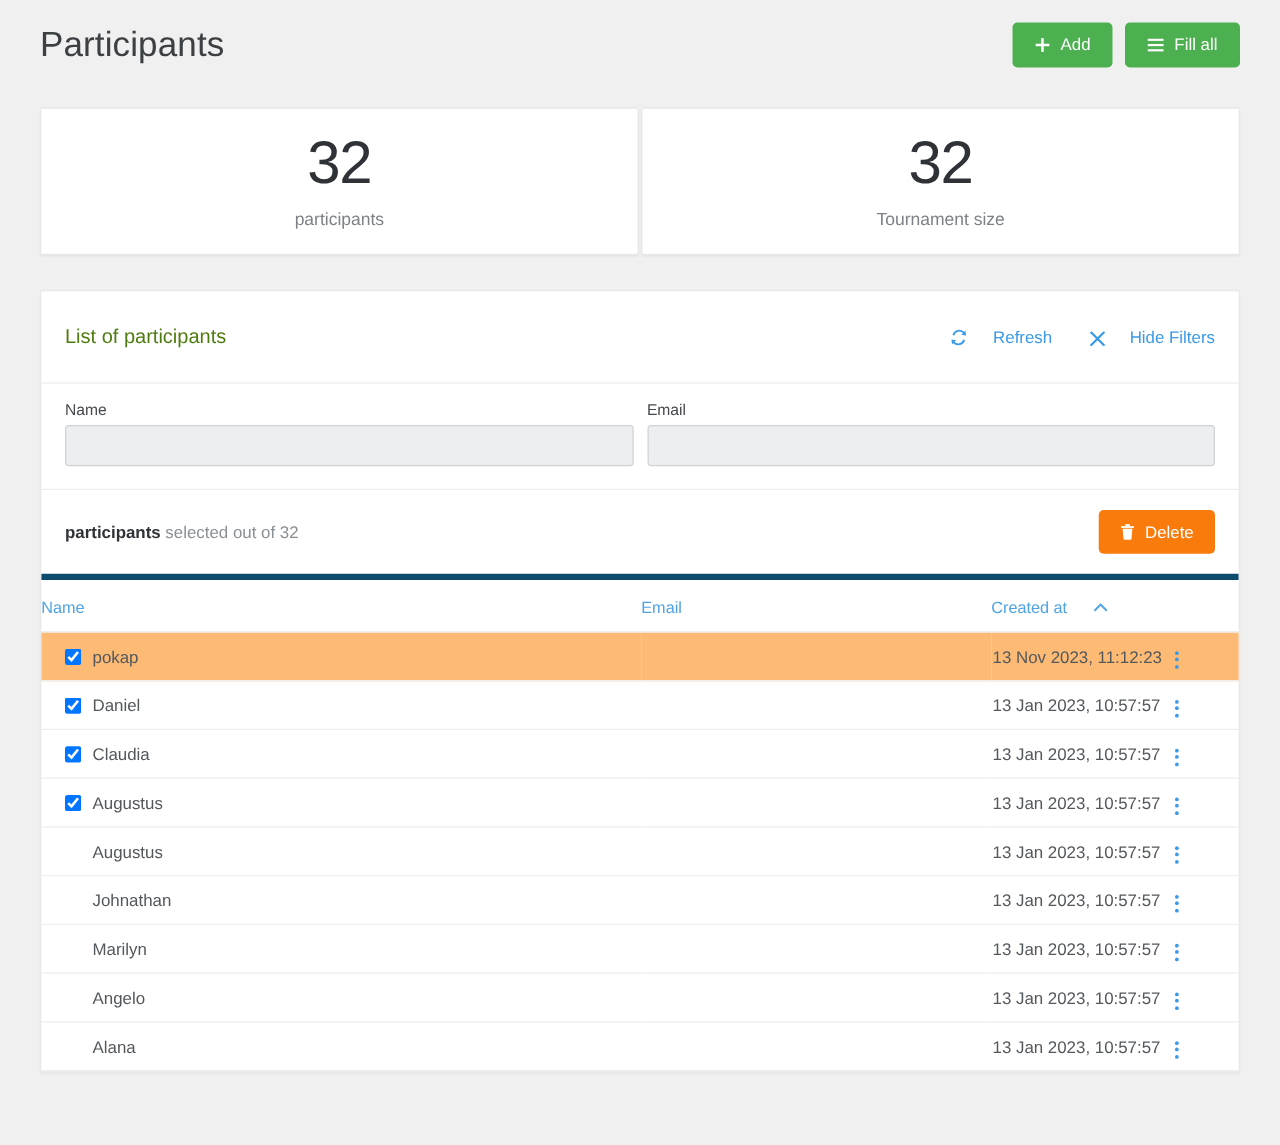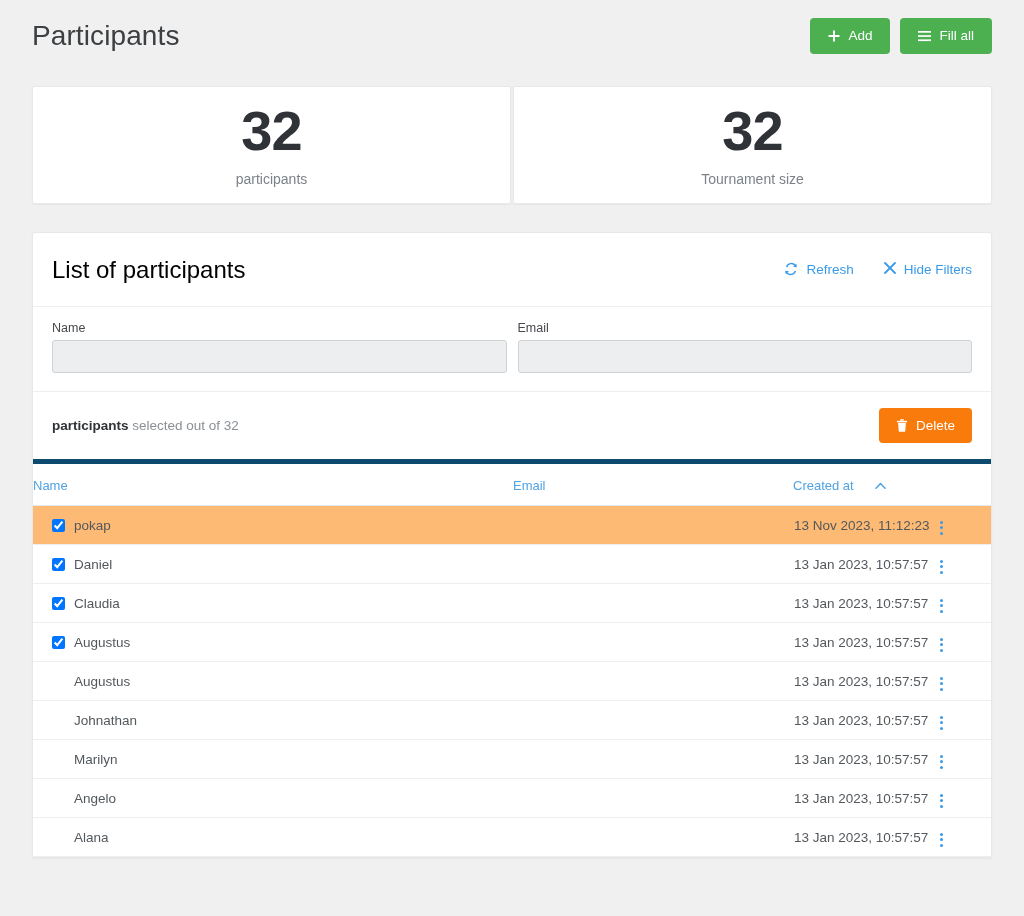--- a/index.html
+++ b/index.html
@@ -61,22 +61,22 @@
     border: 1px solid #e8e8e8;
     border-radius: 2px;
     box-shadow: 0 1px 2px rgba(0,0,0,.045);
     height: 118px;
     display: flex;
     flex-direction: column;
     align-items: center;
     justify-content: center;
   }
   .stat-value {
-    font-size: 56px;
-    font-weight: 700;
+    font-size: 48px;
+    font-weight: 400;
     color: #2f3337;
     line-height: 1;
     letter-spacing: -1px;
   }
   .stat-label {
     margin-top: 12px;
     font-size: 14px;
     color: #7c8288;
   }
 
@@ -92,29 +92,29 @@
 
   .panel-head {
     height: 74px;
     padding: 0 19px;
     display: flex;
     align-items: center;
     justify-content: space-between;
     border-bottom: 1px solid #eceef0;
   }
   .panel-title {
-    font-size: 24px;
+    font-size: 16px;
     font-weight: 400;
-    color: #000000;
+    color: #4d7c0f;
   }
   .panel-head-links { display: flex; align-items: center; gap: 30px; }
   .link-action {
     display: inline-flex;
-    align-items: flex-start;
-    gap: 8px;
+    align-items: flex-end;
+    gap: 20px;
     color: #3b9ae8;
     font-size: 13.5px;
     cursor: pointer;
     user-select: none;
   }
   .link-action svg { display: block; }
 
   
   .filter-form {
     padding: 14px 19px 18px 19px;

